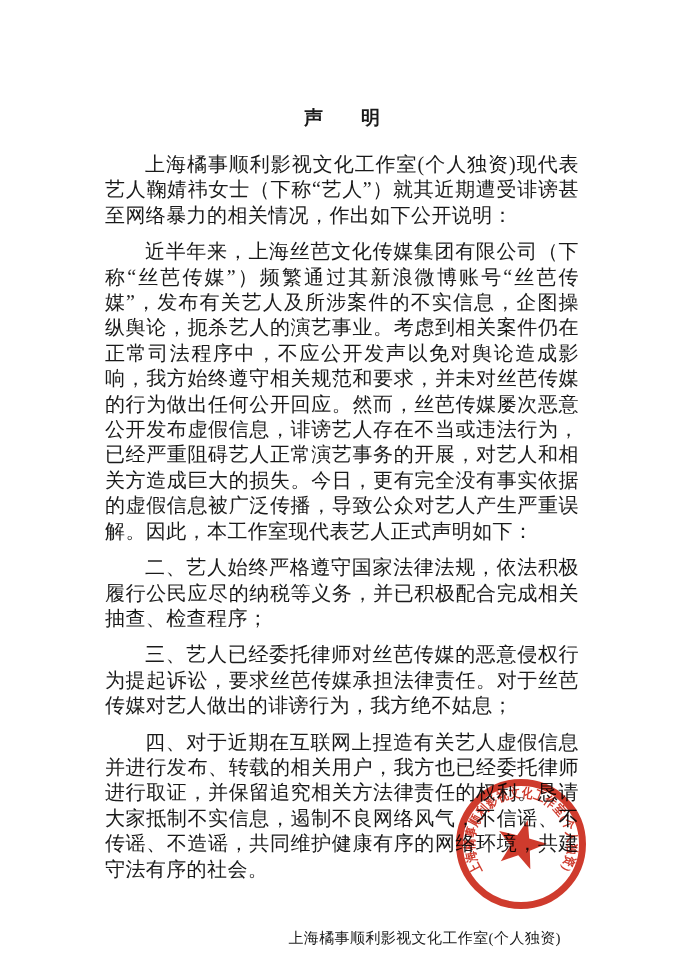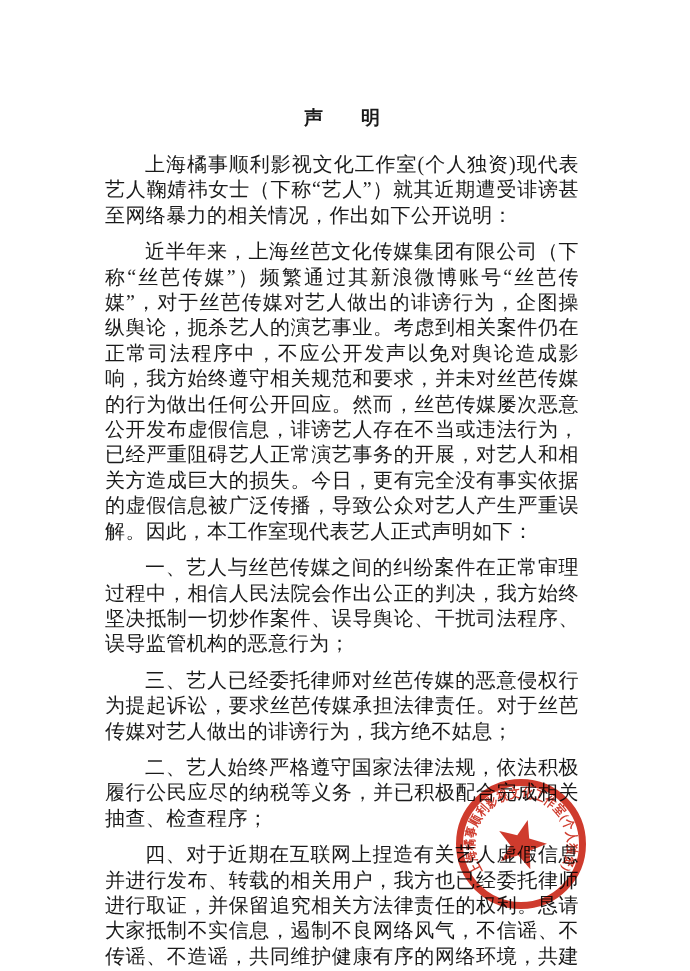--- a/index.html
+++ b/index.html
@@ -80,24 +80,23 @@
 </head>
 <body>
 
 <div class="page">
 
   <div class="content">
     <h1 class="title">声　　明</h1>
 
     <div class="paragraphs">
         <p class="para">上海橘事顺利影视文化工作室(个人独资)现代表艺人鞠婧祎女士（下称“艺人”）就其近期遭受诽谤甚至网络暴力的相关情况，作出如下公开说明：</p>
-        <p class="para">近半年来，上海丝芭文化传媒集团有限公司（下称“丝芭传媒”）频繁通过其新浪微博账号“丝芭传媒”，对于丝芭传媒对艺人做出的诽谤行为，企图操纵舆论，扼杀艺人的演艺事业。考虑到相关案件仍在正常司法程序中，不应公开发声以免对舆论造成影响，我方始终遵守相关规范和要求，并未对丝芭传媒的行为做出任何公开回应。然而，丝芭传媒屡次恶意公开发布虚假信息，诽谤艺人存在不当或违法行为，已经严重阻碍艺人正常演艺事务的开展，对艺人和相关方造成巨大的损失。今日，更有完全没有事实依据的虚假信息被广泛传播，导致公众对艺人产生严重误解。因此，本工作室现代表艺人正式声明如下：</p>
-        <p class="para">一、艺人与丝芭传媒之间的纠纷案件在正常审理过程中，相信人民法院会作出公正的判决，我方始终坚决抵制一切炒作案件、误导舆论、干扰司法程序、误导监管机构的恶意行为；</p>
+        <p class="para">近半年来，上海丝芭文化传媒集团有限公司（下称“丝芭传媒”）频繁通过其新浪微博账号“丝芭传媒”，发布有关艺人及所涉案件的不实信息，企图操纵舆论，扼杀艺人的演艺事业。考虑到相关案件仍在正常司法程序中，不应公开发声以免对舆论造成影响，我方始终遵守相关规范和要求，并未对丝芭传媒的行为做出任何公开回应。然而，丝芭传媒屡次恶意公开发布虚假信息，诽谤艺人存在不当或违法行为，已经严重阻碍艺人正常演艺事务的开展，对艺人和相关方造成巨大的损失。今日，更有完全没有事实依据的虚假信息被广泛传播，导致公众对艺人产生严重误解。因此，本工作室现代表艺人正式声明如下：</p>
+        <p class="para">二、艺人始终严格遵守国家法律法规，依法积极履行公民应尽的纳税等义务，并已积极配合完成相关抽查、检查程序；</p>
         <p class="para">三、艺人已经委托律师对丝芭传媒的恶意侵权行为提起诉讼，要求丝芭传媒承担法律责任。对于丝芭传媒对艺人做出的诽谤行为，我方绝不姑息；</p>
-        <p class="para">二、艺人始终严格遵守国家法律法规，依法积极履行公民应尽的纳税等义务，并已积极配合完成相关抽查、检查程序；</p>
         <p class="para">四、对于近期在互联网上捏造有关艺人虚假信息并进行发布、转载的相关用户，我方也已经委托律师进行取证，并保留追究相关方法律责任的权利。恳请大家抵制不实信息，遏制不良网络风气，不信谣、不传谣、不造谣，共同维护健康有序的网络环境，共建守法有序的社会。</p>
       </div>
 
 
     <div class="sig-block">
       <div class="signature">上海橘事顺利影视文化工作室(个人独资)</div>
 
     </div>
   </div>
 

